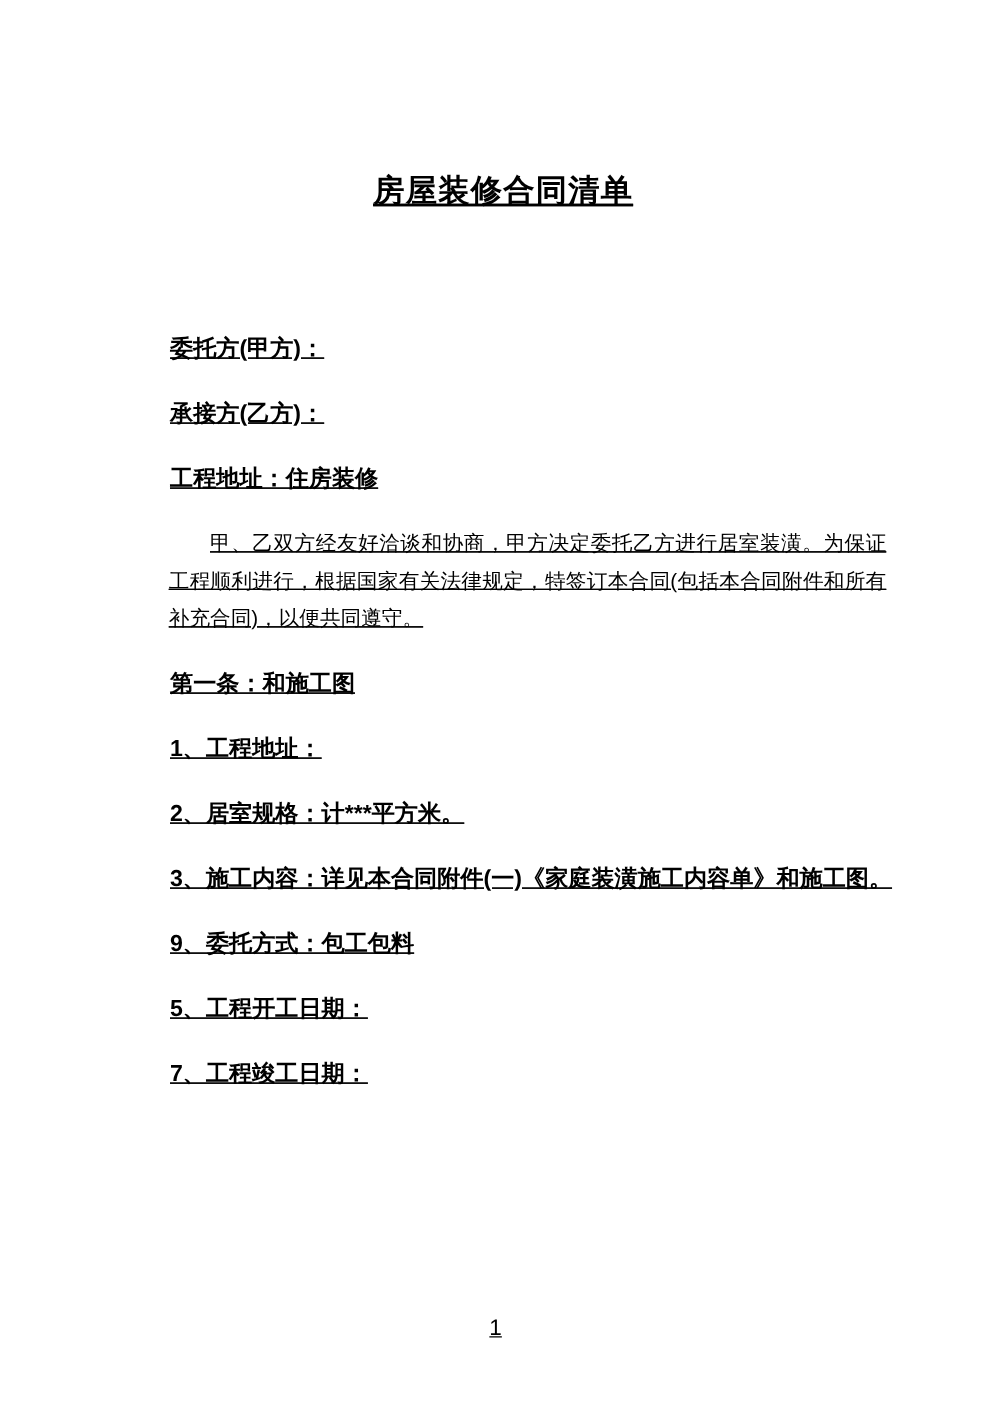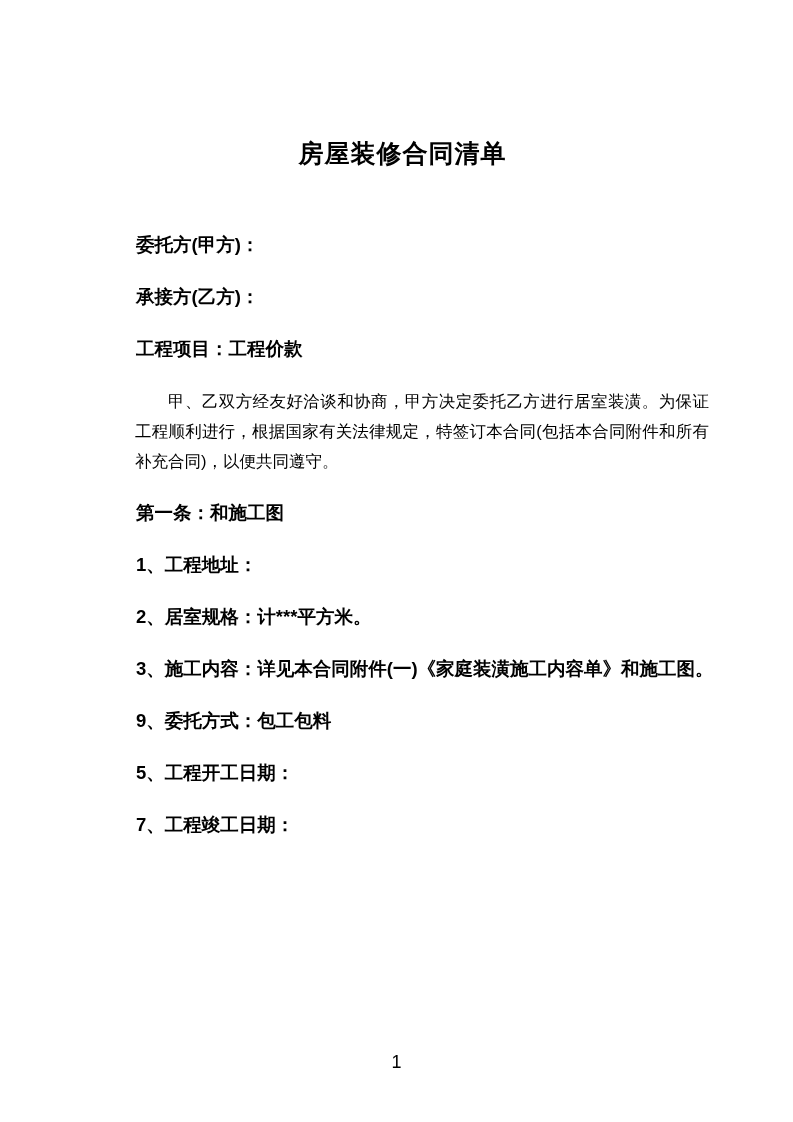--- a/index.html
+++ b/index.html
@@ -1,15 +1,15 @@
 <!DOCTYPE html>
 <html><head>
 <meta charset="utf-8">
 <style>
-  * { margin: 0; padding: 0; box-sizing: border-box; }
+  * { margin: 0; padding: 0; box-sizing: border-box; text-decoration: underline; }
   html, body { background: #ffffff; }
   body {
     width: 793px;
     height: 1122px;
     position: relative;
     margin: 0 auto;
     font-family: "Liberation Sans", "DejaVu Sans", sans-serif;
     color: #000000;
     overflow: hidden;
   }
@@ -31,21 +31,21 @@
   }
   .para {
     font-size: 18.5px;
     line-height: 30px;
     font-weight: bold;
     margin-bottom: 22px;
     text-indent: 40px;
     white-space: nowrap;
   }
   .para.first-block {
-    margin-top: 58px;
+    margin-top: 92px;
   }
   .para.intro {
     font-size: 16.5px;
     font-weight: normal;
     text-align: justify;
     text-indent: 33px;
     white-space: normal;
     margin-left: 39px;
   }
   .page-number {
@@ -63,21 +63,21 @@
 <body>
 
 <div class="page">
 
   <div class="doc-title">房屋装修合同清单</div>
 
   <div class="para first-block">委托方(甲方)：</div>
 
   <div class="para">承接方(乙方)：</div>
 
-  <div class="para">工程项目：工程价款</div>
+  <div class="para">工程地址：住房装修</div>
 
   <div class="para intro">甲、乙双方经友好洽谈和协商，甲方决定委托乙方进行居室装潢。为保证工程顺利进行，根据国家有关法律规定，特签订本合同(包括本合同附件和所有补充合同)，以便共同遵守。</div>
 
   <div class="para">第一条：和施工图</div>
 
   <div class="para">1、工程地址：</div>
 
   <div class="para">2、居室规格：计***平方米。</div>
 
   <div class="para">3、施工内容：详见本合同附件(一)《家庭装潢施工内容单》和施工图。</div>

